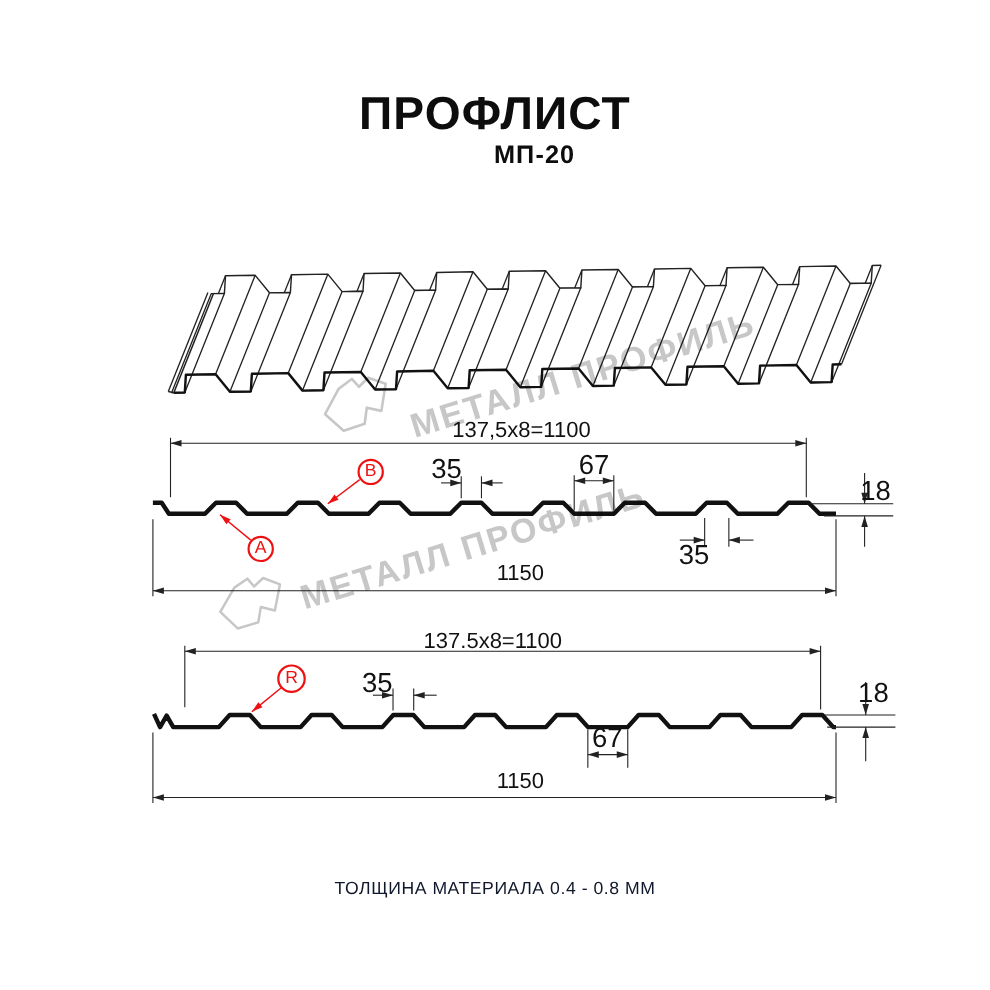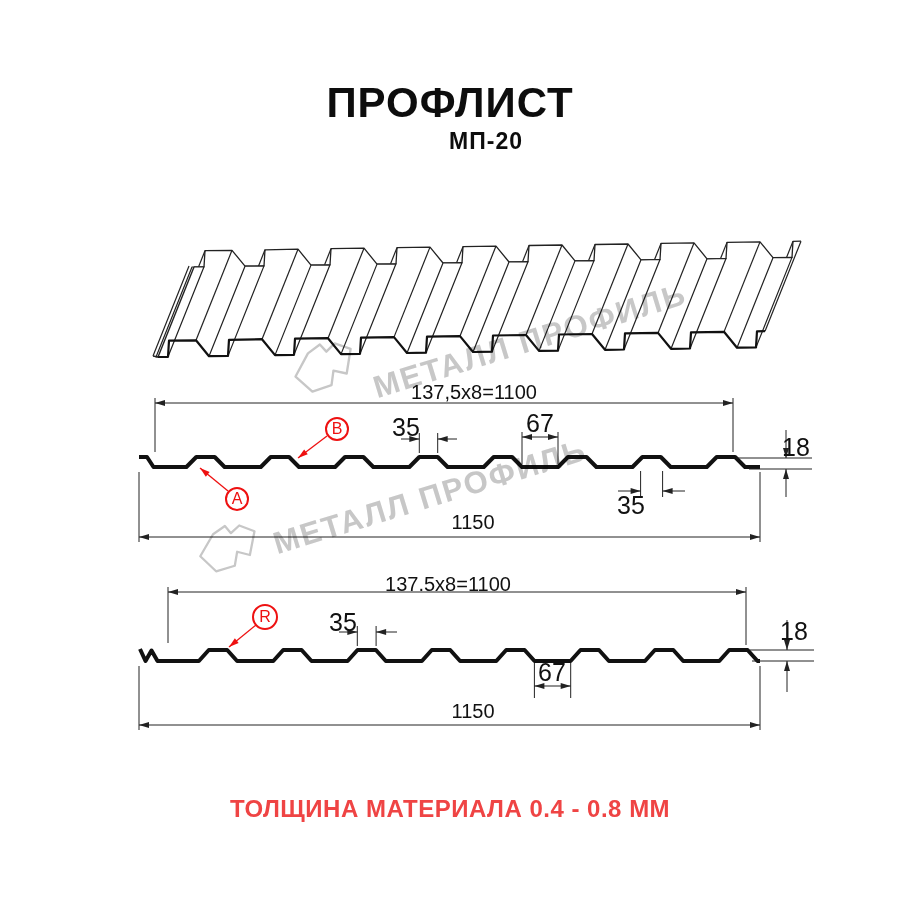--- a/index.html
+++ b/index.html
@@ -1,21 +1,21 @@
 <!DOCTYPE html>
 <html><head>
 <meta charset="utf-8">
 <style>
   html,body{margin:0;padding:0;background:#fff;}
   .page{position:relative;width:900px;height:848px;background:#fff;overflow:hidden;
         font-family:"Liberation Sans","DejaVu Sans",sans-serif;}
   .abs{position:absolute;transform:translate(-50%,-50%);white-space:nowrap;}
   .title{font-size:42px;font-weight:800;letter-spacing:1px;color:#0d0d0d;}
   .subtitle{font-size:23px;font-weight:600;letter-spacing:1px;color:#0d0d0d;}
-  .note{font-size:24px;font-weight:700;letter-spacing:.5px;color:#ef4444;}
+  .note{font-size:16px;font-weight:400;letter-spacing:.5px;color:#0f172a;}
   .dim{font-size:25px;color:#111;}
   .dim.big{font-size:20px;margin-left:24px;}
   .tag{box-sizing:border-box;border:2.5px solid #ee1111;border-radius:50%;
        color:#ee1111;font-size:16px;font-weight:500;display:flex;
        align-items:center;justify-content:center;background:transparent;}
   .wm{font-size:31px;font-weight:700;letter-spacing:2px;color:#c7c7c7;
       mix-blend-mode:multiply;}
   #tech{position:absolute;left:0;top:0;}
   .wmwrap{mix-blend-mode:multiply;}
 </style>

